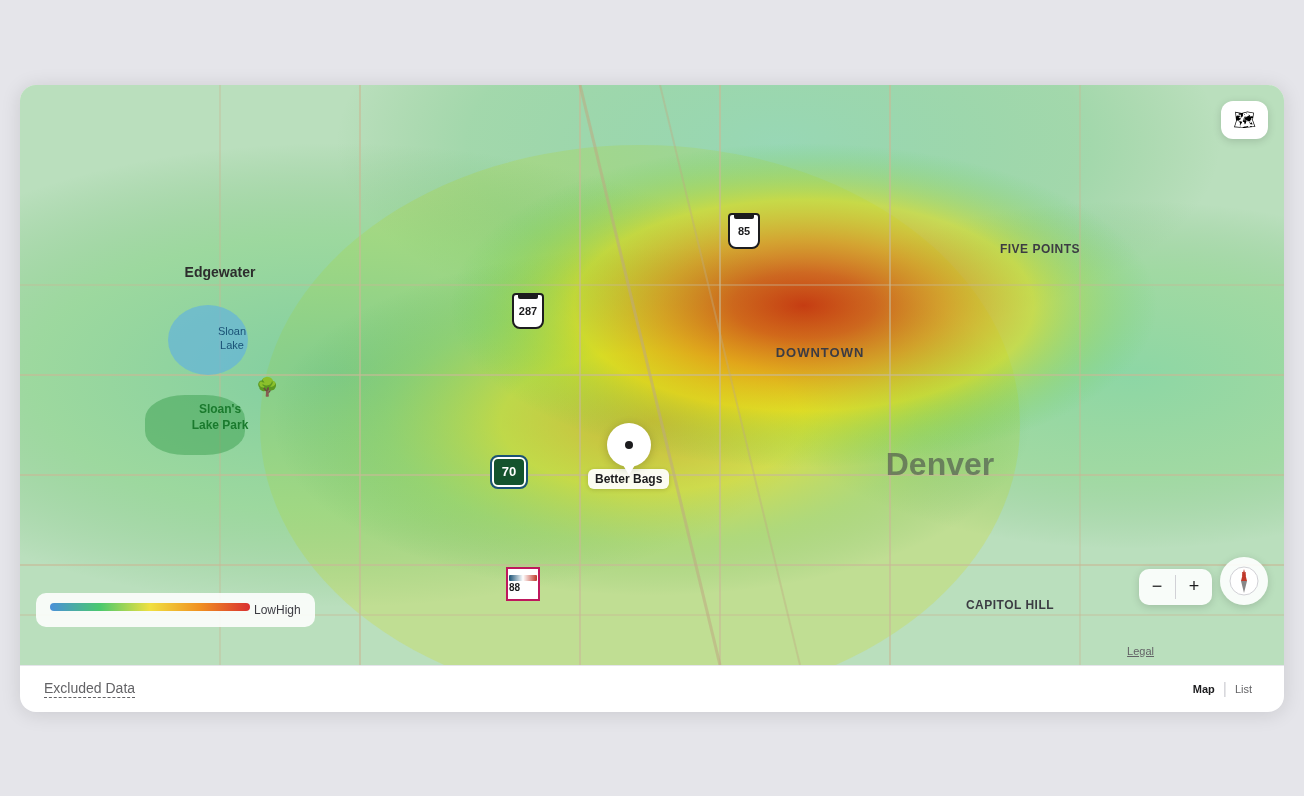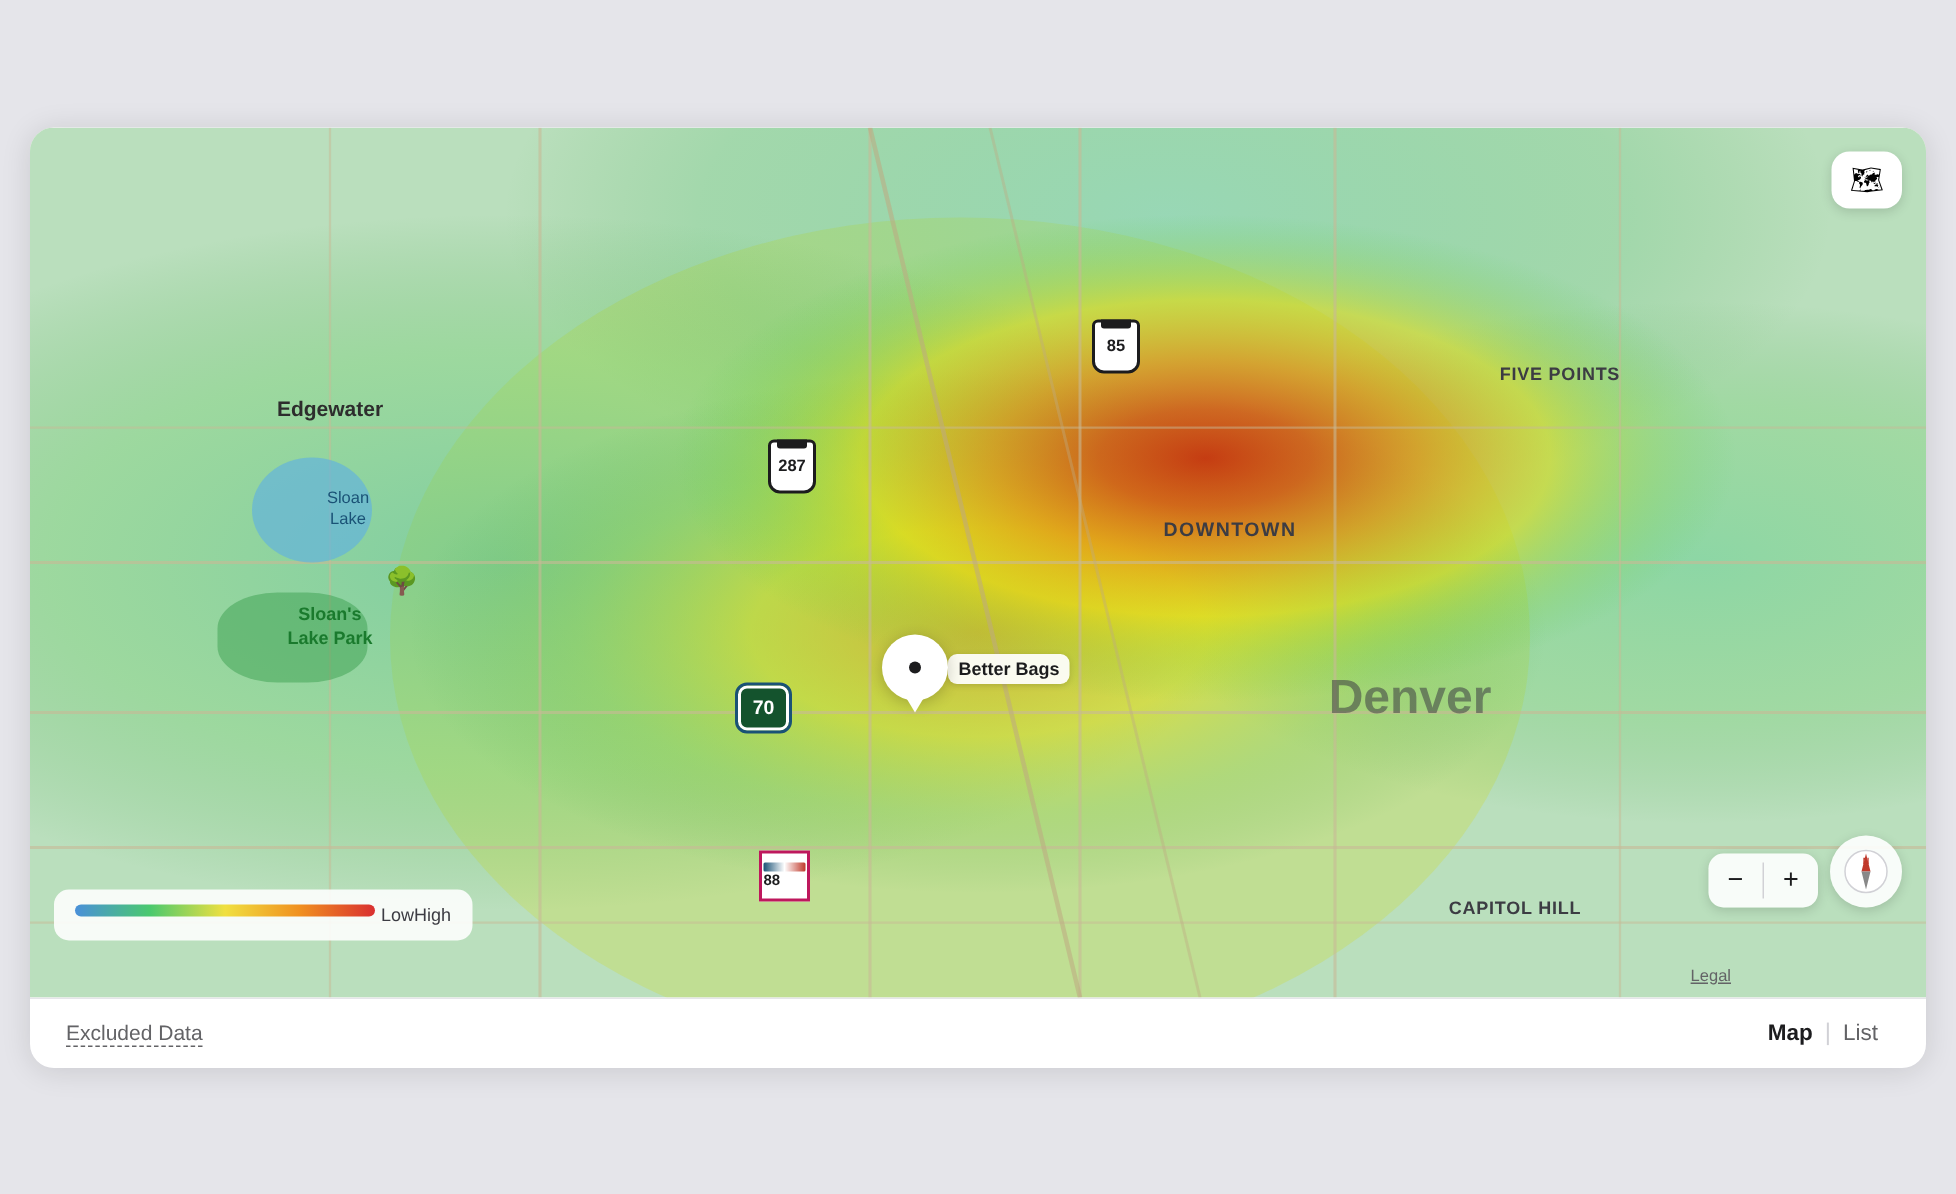--- a/index.html
+++ b/index.html
@@ -160,21 +160,21 @@
     }
     .legend-labels {
       display: flex;
       justify-content: space-between;
       font-size: 12px;
       color: #3c3c43;
     }
     .location-pin {
       position: absolute;
       display: flex;
-      flex-direction: row;
+      flex-direction: column;
       align-items: center;
       cursor: pointer;
     }
     .pin-bubble {
       background: #fff;
       border-radius: 50%;
       width: 44px;
       height: 44px;
       display: flex;
       align-items: center;
@@ -290,21 +290,21 @@
       border-bottom: 1px dashed #636366;
       padding-bottom: 1px;
       cursor: pointer;
     }
     .view-toggle {
       display: flex;
       align-items: center;
       gap: 0;
     }
     .view-toggle-item {
-      font-size: 15px;
+      font-size: 11px;
       color: #636366;
       cursor: pointer;
       padding: 0 8px;
     }
     .view-toggle-item.active {
       font-weight: 700;
       color: #1c1c1e;
     }
     .view-divider {
       color: #d1d1d6;

